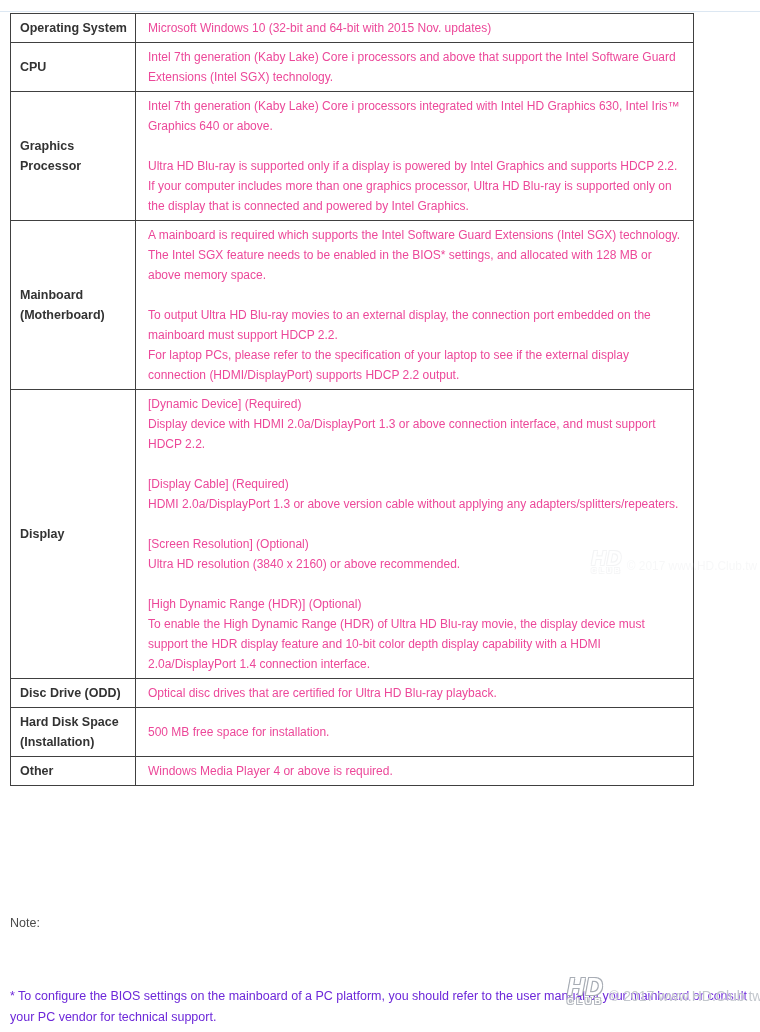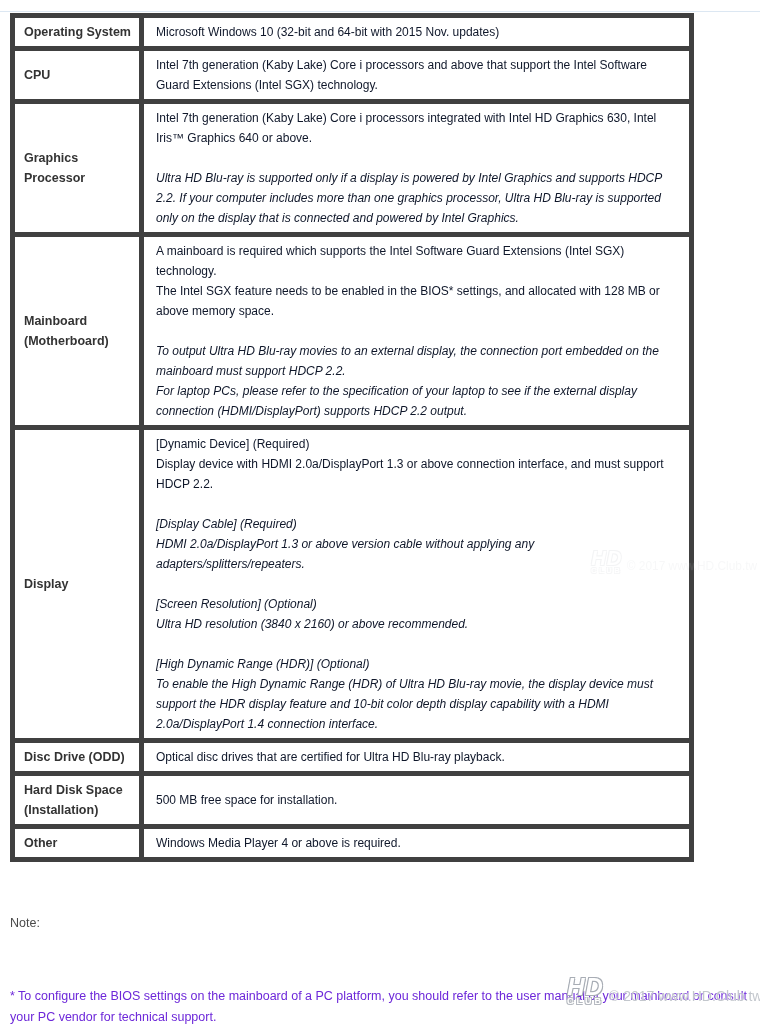--- a/index.html
+++ b/index.html
@@ -14,39 +14,39 @@
     position: absolute; left: 0; top: 11px;
     width: 760px; height: 1px; background: #dce7f2;
   }
   table.spec-table {
     position: absolute; left: 10px; top: 13px;
     width: 684px;
     border-collapse: collapse;
     table-layout: fixed;
   }
   .spec-table td {
-    border: 5px solid #404040;
+    border: 1px solid #404040;
     vertical-align: middle;
     background: #ffffff;
   }
   td.label-cell {
     width: 112px;
     padding: 4px 3px 4px 9px;
     font-weight: bold;
     font-size: 12.5px;
     color: #333333;
     line-height: 20px;
   }
   td.value-cell {
     padding: 4px 10px 4px 12px;
     font-size: 12px;
-    color: #0f172a;
+    color: #ec4899;
     line-height: 20px;
   }
-  .value-cell .block + .block { margin-top: 20px; font-style: italic; }
+  .value-cell .block + .block { margin-top: 20px; }
   .note-heading {
     position: absolute; left: 10px; top: 916px;
     font-size: 12.5px; color: #4a4a4a;
   }
   .note-body {
     position: absolute; left: 10px; top: 986px;
     width: 747px;
     font-size: 12.5px; color: #6d28d9;
     line-height: 21px;
     z-index: 1;

